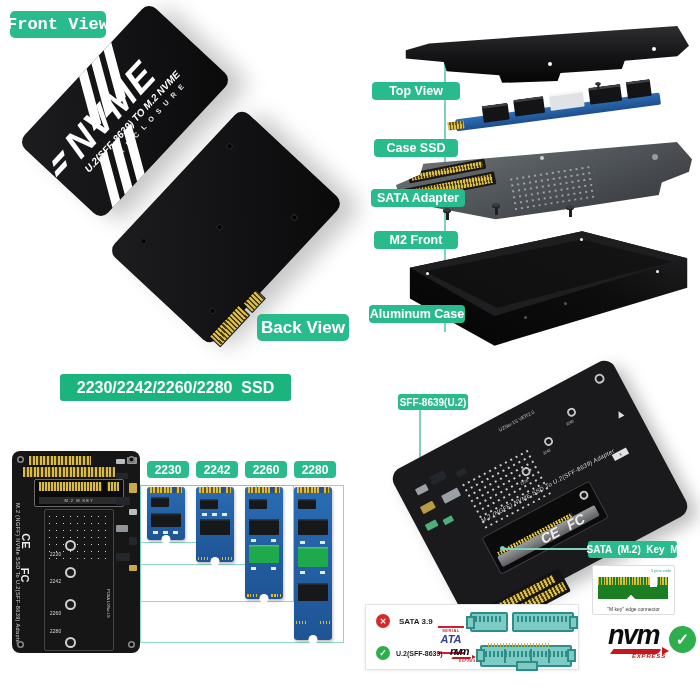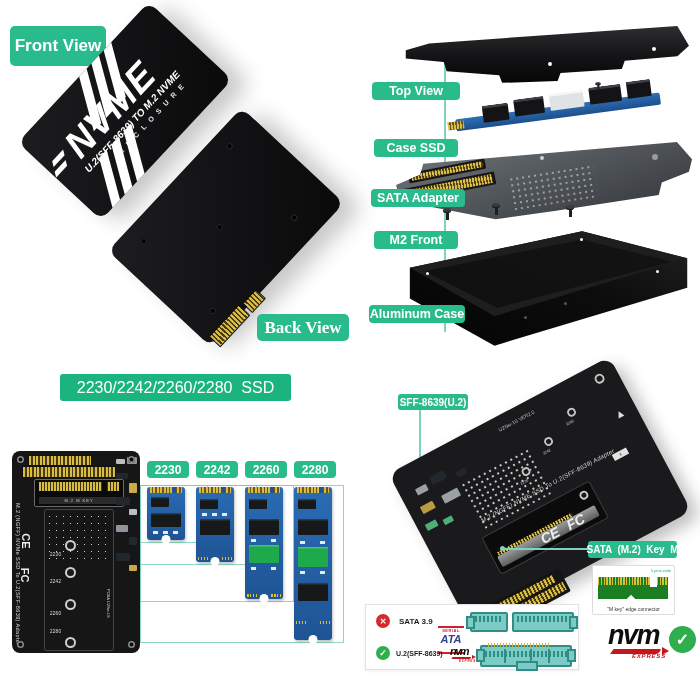--- a/index.html
+++ b/index.html
@@ -9,21 +9,21 @@
   
   .badge{position:absolute;display:flex;align-items:center;justify-content:center;
          background:var(--green_badge,#2ABB8C);color:#fff;border-radius:4px;
          font-weight:700;white-space:pre;}
   .badge.big{font-size:17px;border-radius:5px;font-weight:600;}
   .badge.mid{font-size:12.5px;font-weight:600;}
   .badge.sm{font-size:12px;font-weight:600;}
   .badge.xs{font-size:10px;font-weight:600;border-radius:3px;}
   .banner{position:absolute;left:60px;top:374px;width:231px;height:27px;
           background:var(--green_banner,#1CB47E);color:#fff;display:flex;align-items:center;
-          justify-content:center;font-size:16px;font-weight:400;border-radius:3px;white-space:pre;}
+          justify-content:center;font-size:16px;font-weight:700;border-radius:3px;white-space:pre;}
   .tealline{position:absolute;background:var(--teal_line,#7FD3BE);}
   .tealdot{position:absolute;width:5px;height:5px;border-radius:50%;background:var(--teal_line,#7FD3BE);}
   
   .encl{position:absolute;background:linear-gradient(135deg,#1d1d1f 0%,#121214 55%,#0a0a0b 100%);
         border-radius:10px;overflow:hidden;box-shadow:10px 16px 22px rgba(0,0,0,.22);}
   .encl-front{left:29px;top:54px;width:192px;height:114px;transform:rotate(-47deg);}
   .encl-back{left:128px;top:157px;width:196px;height:140px;transform:rotate(-47deg);overflow:visible;}
   .stripe{position:absolute;background:#fff;transform:skewX(-32deg);}
   .nvme-title{position:absolute;left:30px;top:26px;color:#fff;font-size:38px;font-weight:900;
               font-style:italic;letter-spacing:1px;line-height:1;}
@@ -167,21 +167,21 @@
        background:repeating-linear-gradient(90deg,#2f8d87 0 2px,transparent 2px 4px);}
   .tconn .ear{position:absolute;width:5px;height:9px;background:#7ccbc4;border:2px solid #2f8d87;top:2px;}
   .tconn .gold{position:absolute;left:6px;top:-4px;width:70%;height:4px;
        background:repeating-linear-gradient(90deg,#cdb23c 0 1.5px,transparent 1.5px 3px);}
   .tconn .div{position:absolute;top:2px;bottom:2px;width:2px;background:#2f8d87;}
   .tconn .tab{position:absolute;bottom:-6px;left:34px;width:18px;height:6px;background:#7ccbc4;border:2px solid #2f8d87;}
 </style>
 </head>
 <body>
 
-<div class="badge big" style="left:10px;top:26px;width:96px;height:40px;">Front View</div>
+<div class="badge big" style="left:10px;top:11px;width:96px;height:27px;font-family:Liberation Mono, monospace;">Front View</div>
 
 <div class="encl encl-front">
   <div class="stripe" style="left:78px;top:-10px;width:11px;height:58px;"></div>
   <div class="stripe" style="left:96px;top:-10px;width:11px;height:58px;"></div>
   <div class="stripe" style="left:114px;top:-10px;width:11px;height:58px;"></div>
   <div class="stripe" style="left:8px;top:38px;width:16px;height:5px;"></div>
   <div class="stripe" style="left:2px;top:47px;width:16px;height:5px;"></div>
   <div class="nvme-title">NVME</div>
   <div class="nvme-sub">U.2(SFF-8639) TO M.2 NVME</div>
   <div class="nvme-enc">ENCLOSURE</div>
@@ -195,21 +195,21 @@
   <div class="hole" style="left:156px;top:14px;"></div>
   <div class="hole" style="left:24px;top:114px;"></div>
   <div class="hole" style="left:148px;top:110px;"></div>
   <div class="hole" style="left:90px;top:62px;"></div>
   <div class="back-conn">
     <span class="gpins" style="width:42px;"></span>
     <span class="gpins" style="width:18px;height:12px;align-self:flex-end;"></span>
   </div>
 </div>
 
-<div class="badge big" style="left:257px;top:314px;width:92px;height:27px;font-family:Liberation Serif, serif;">Back View</div>
+<div class="badge big" style="left:257px;top:314px;width:92px;height:27px;">Back View</div>
 
 <div class="tealline exl-line"></div>
 
 <div class="abs topcover"></div>
 <div class="wdot" style="left:150px;"></div>
 <div class="wdot" style="left:548px;top:62px;width:4px;height:4px;"></div>
 <div class="wdot" style="left:652px;top:47px;width:4px;height:4px;"></div>
 
 <div class="abs estick">
   <div class="eboard"></div>

